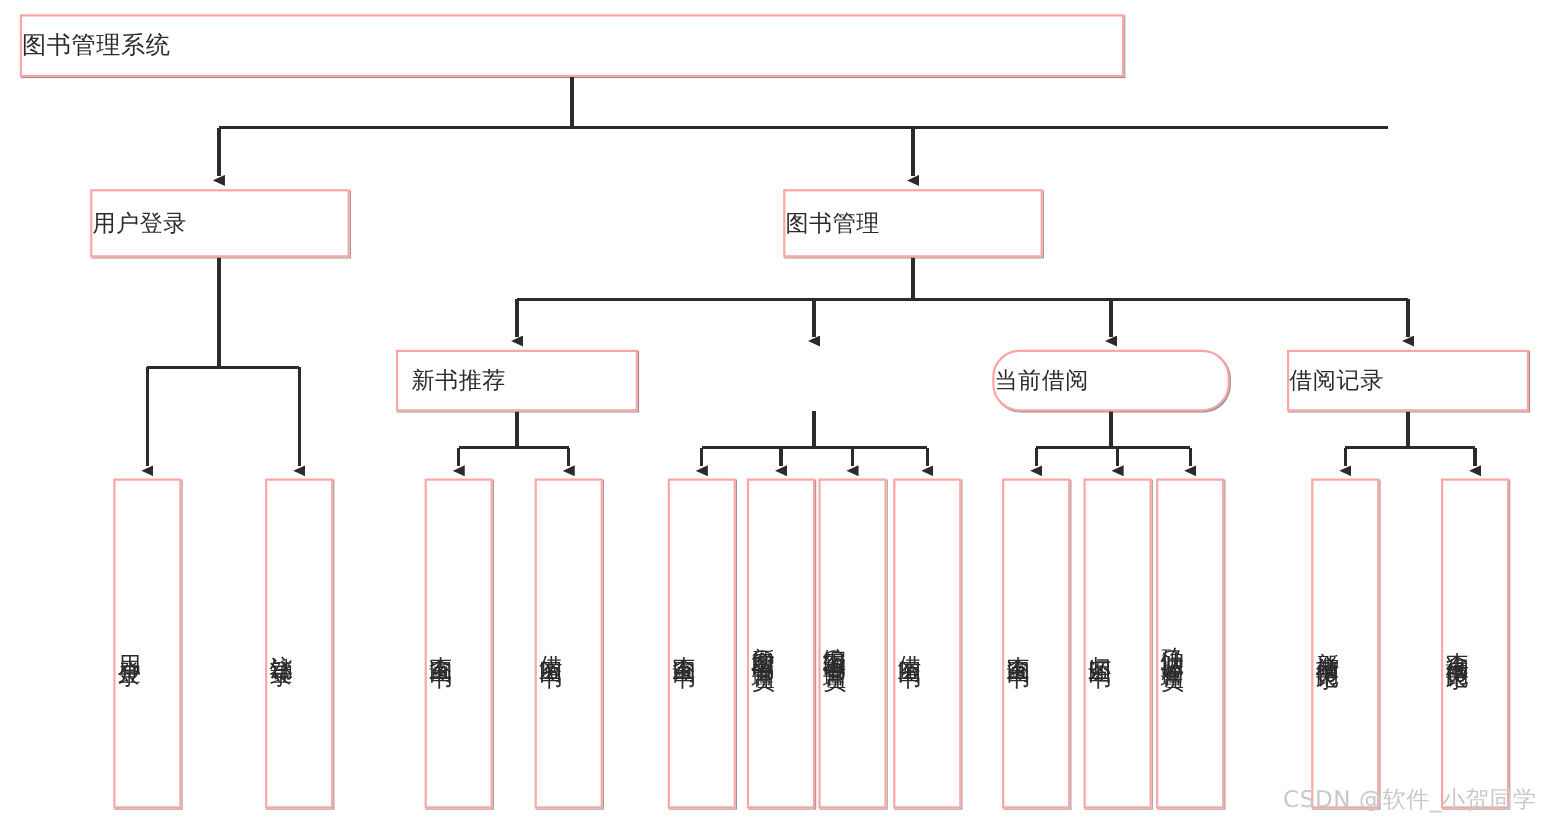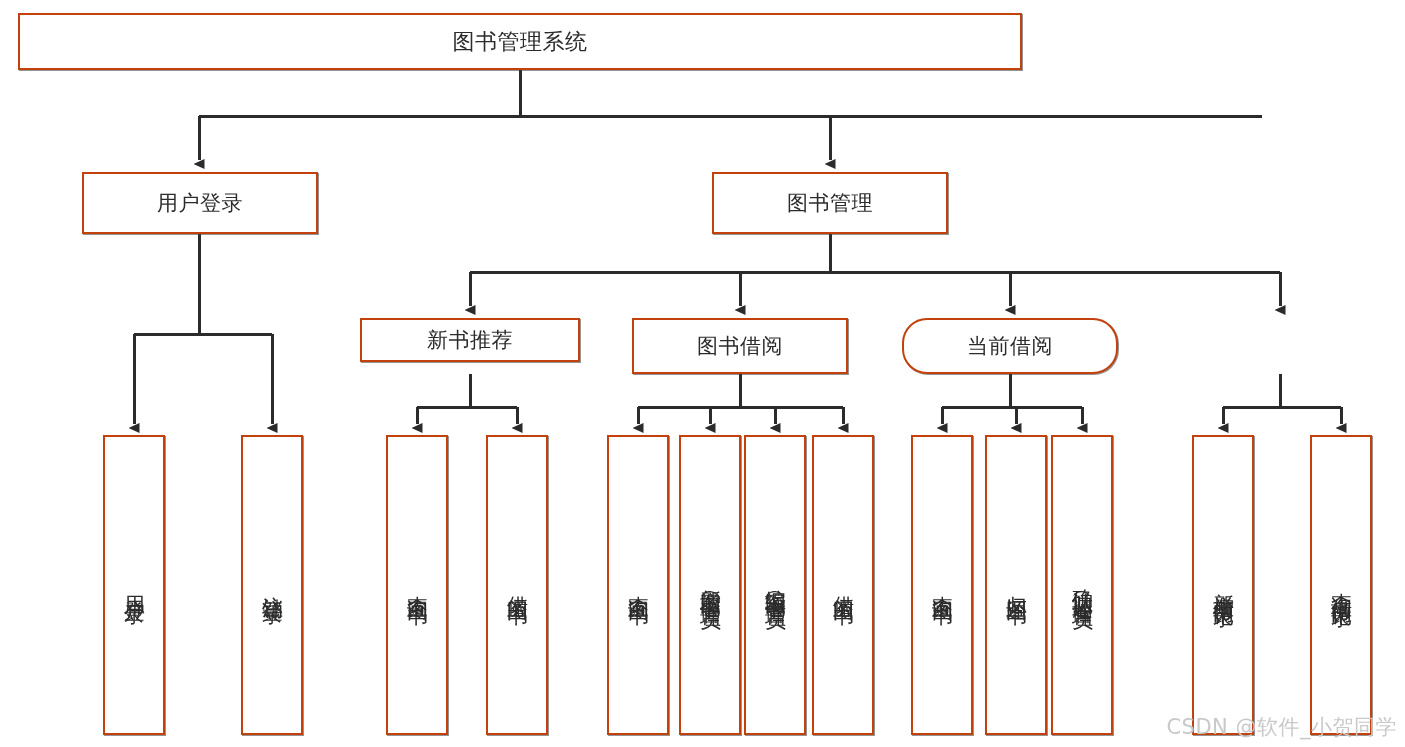--- a/index.html
+++ b/index.html
@@ -20,25 +20,25 @@
     background: #ffffff;
   }
   #tree-svg {
     position: absolute;
     left: 0;
     top: 0;
   }
   .node-box {
     position: absolute;
     box-sizing: border-box;
-    border: 2px solid #c2410c;
+    border: 2px solid #fca5a5;
     background: #ffffff;
     display: flex;
     align-items: center;
-    justify-content: center;
+    justify-content: flex-start;
     box-shadow: 1px 1px 0 rgba(60,60,60,0.55);
   }
   .node-label {
     color: #2b2b2b;
     font-size: 21px;
     line-height: 1.18;
     letter-spacing: 0.5px;
     white-space: nowrap;
     text-align: center;
     user-select: none;
@@ -123,28 +123,28 @@
     <span class="node-label">图书管理系统</span>
   </div>
 
   <div class="node-box level-2" style="left:82px; top:172px; width:236px; height:62px;">
     <span class="node-label">用户登录</span>
   </div>
   <div class="node-box level-2" style="left:712px; top:172px; width:236px; height:62px;">
     <span class="node-label">图书管理</span>
   </div>
 
-  <div class="node-box level-3" style="left:360px; top:318px; width:220px; height:44px;">
+  <div class="node-box level-3" style="left:360px; top:318px; width:220px; height:56px;padding-left:12px;">
     <span class="node-label">新书推荐</span>
-  </div>
-  <div class="node-box level-3" style="left:632px; top:318px; width:216px; height:56px;">
-    <span class="node-label">图书借阅</span>
   </div>
   <div class="node-box level-3" style="left:902px; top:318px; width:216px; height:56px;border-radius:25px;">
     <span class="node-label">当前借阅</span>
+  </div>
+  <div class="node-box level-3" style="left:1170px; top:318px; width:220px; height:56px;">
+    <span class="node-label">借阅记录</span>
   </div>
 
   <div class="node-box vertical" style="left:103px; top:435px; width:62px; height:300px;">
     <span class="node-label">用户登录</span>
   </div>
   <div class="node-box vertical" style="left:241px; top:435px; width:62px; height:300px;">
     <span class="node-label">注销登录</span>
   </div>
   <div class="node-box vertical" style="left:386px; top:435px; width:62px; height:300px;">
     <span class="node-label">查询图书</span>

